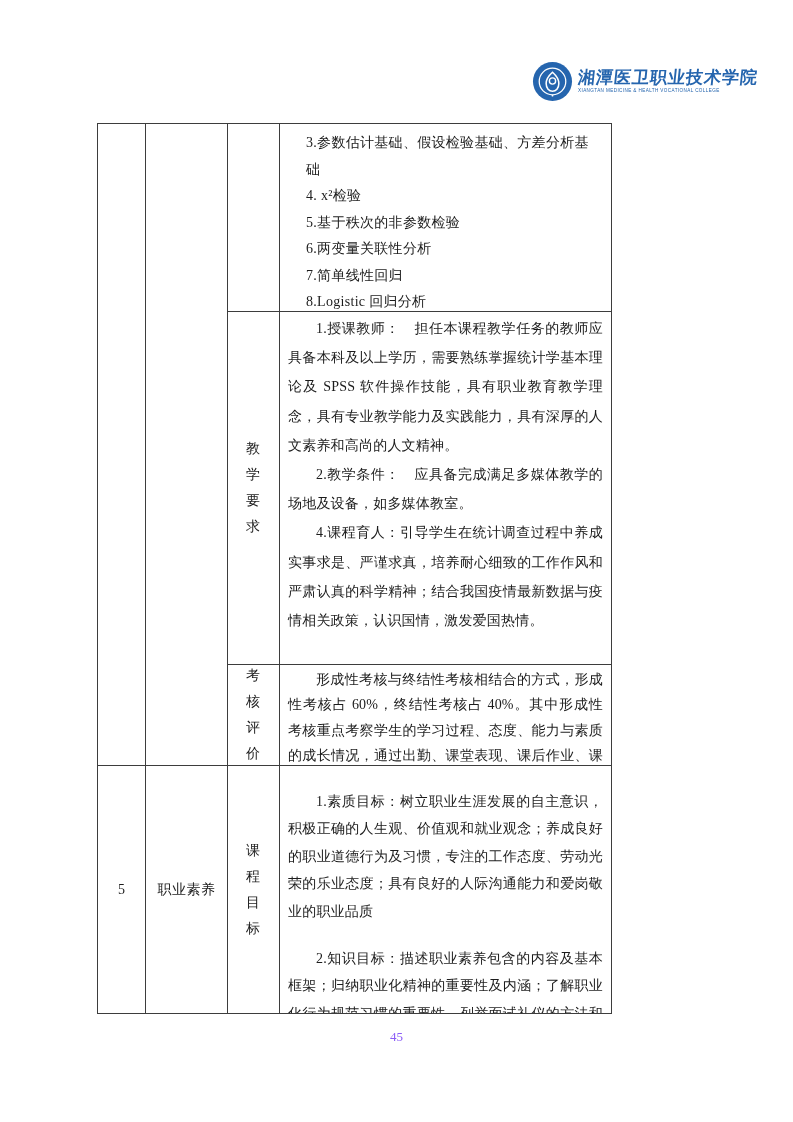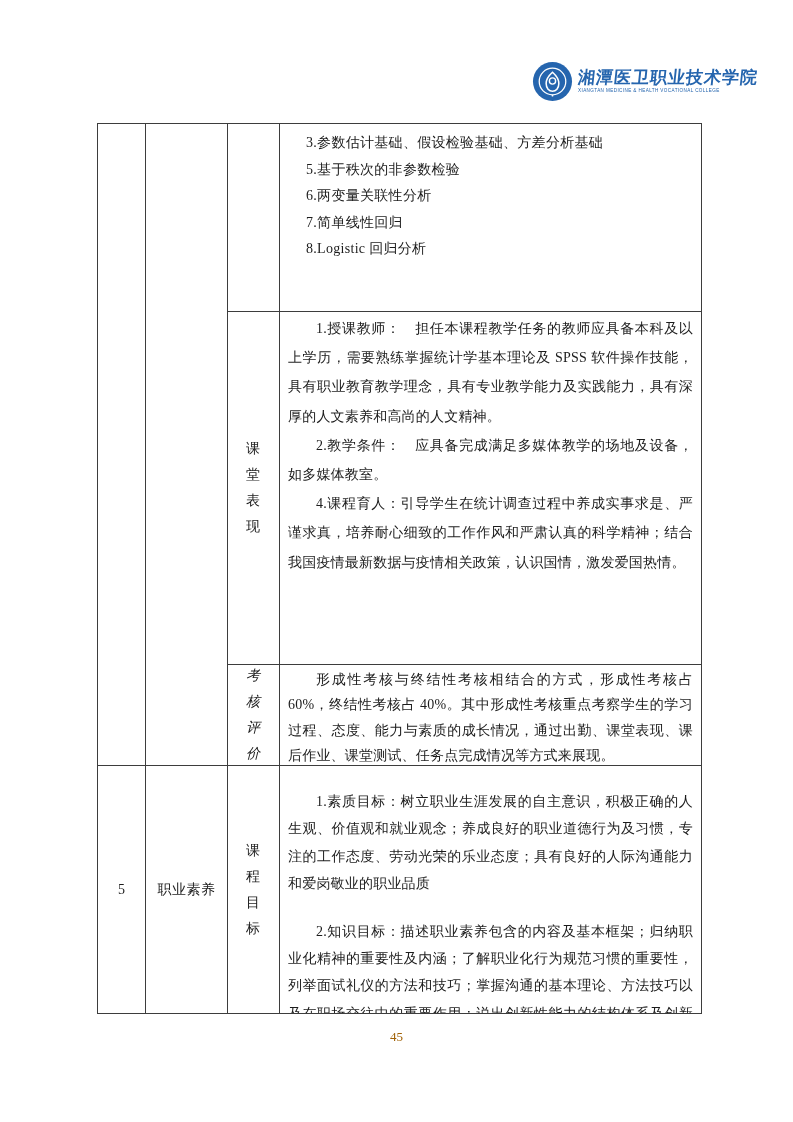--- a/index.html
+++ b/index.html
@@ -27,21 +27,21 @@
     white-space:nowrap;
   }
   .logo-en{
     font-size:4.6px;color:#2565ae;letter-spacing:.4px;margin-top:3px;
     font-family:"Liberation Sans","DejaVu Sans",sans-serif;
     white-space:nowrap;
   }
 
   
   .doc-table{
-    position:absolute;left:97px;top:123px;width:605px;
+    position:absolute;left:97px;top:123px;width:515px;
     display:grid;
     grid-template-columns:48px 82px 52px 1fr;
     grid-template-rows:188px 353px 101px 247px;
     border:1px solid #3d3d3d;
     font-size:14px;
     box-sizing:border-box;
   }
   .cell{box-sizing:border-box;overflow:hidden;}
   .br{border-right:1px solid #3d3d3d;}
   .bb{border-bottom:1px solid #3d3d3d;}
@@ -58,21 +58,21 @@
     margin:0;text-indent:2em;text-align:justify;
     letter-spacing:.2px;
   }
   .lh-b .para{line-height:29.2px;}
   .lh-c .para{line-height:25.4px;}
   .lh-d .para{line-height:27.4px;margin-top:20px;}
 
   
   .page-number{
     position:absolute;top:1029px;left:0;width:100%;
-    text-align:center;font-size:13px;color:#a16207;
+    text-align:center;font-size:13px;color:#8b5cf6;
   }
 </style>
 </head>
 <body>
 
 <div class="page">
 
   <div class="header-logo">
     <svg class="emblem" viewBox="0 0 42 42">
       <circle cx="21" cy="21" r="20" fill="#2565ae"></circle>
@@ -88,36 +88,37 @@
   </div>
 
   <div class="doc-table">
 
     <div class="cell br bb span3" style="grid-column:1;"></div>
     <div class="cell br bb span3" style="grid-column:2;"></div>
 
     <div class="cell br bb label-cell" style="grid-column:3;grid-row:1;"></div>
     <div class="cell bb list-cell" style="grid-column:4;grid-row:1;">
       <div class="item">3.参数估计基础、假设检验基础、方差分析基础</div>
+      <div class="item">4. x²检验</div>
       <div class="item">5.基于秩次的非参数检验</div>
       <div class="item">6.两变量关联性分析</div>
       <div class="item">7.简单线性回归</div>
       <div class="item">8.Logistic 回归分析</div>
     </div>
 
     <div class="cell br bb label-cell" style="grid-column:3;grid-row:2;">
-      <span class="wrap2">课堂表现</span>
+      <span class="wrap2">教学要求</span>
     </div>
     <div class="cell bb content-cell lh-b" style="grid-column:4;grid-row:2;font-family:Liberation Serif, serif;">
       <p class="para">1.授课教师：　担任本课程教学任务的教师应具备本科及以上学历，需要熟练掌握统计学基本理论及 SPSS 软件操作技能，具有职业教育教学理念，具有专业教学能力及实践能力，具有深厚的人文素养和高尚的人文精神。</p>
       <p class="para">2.教学条件：　应具备完成满足多媒体教学的场地及设备，如多媒体教室。</p>
       <p class="para">4.课程育人：引导学生在统计调查过程中养成实事求是、严谨求真，培养耐心细致的工作作风和严肃认真的科学精神；结合我国疫情最新数据与疫情相关政策，认识国情，激发爱国热情。</p>
     </div>
 
-    <div class="cell br bb label-cell" style="grid-column:3;grid-row:3;font-style:italic;">
+    <div class="cell br bb label-cell" style="grid-column:3;grid-row:3;">
       <span class="wrap2">考核评价</span>
     </div>
     <div class="cell bb content-cell lh-c" style="grid-column:4;grid-row:3;">
       <p class="para">形成性考核与终结性考核相结合的方式，形成性考核占 60%，终结性考核占 40%。其中形成性考核重点考察学生的学习过程、态度、能力与素质的成长情况，通过出勤、课堂表现、课后作业、课堂测试、任务点完成情况等方式来展现。</p>
     </div>
 
     <div class="cell br center-cell" style="grid-column:1;grid-row:4;">
       <span>5</span>
     </div>
     <div class="cell br label-cell" style="grid-column:3;grid-row:4;">

